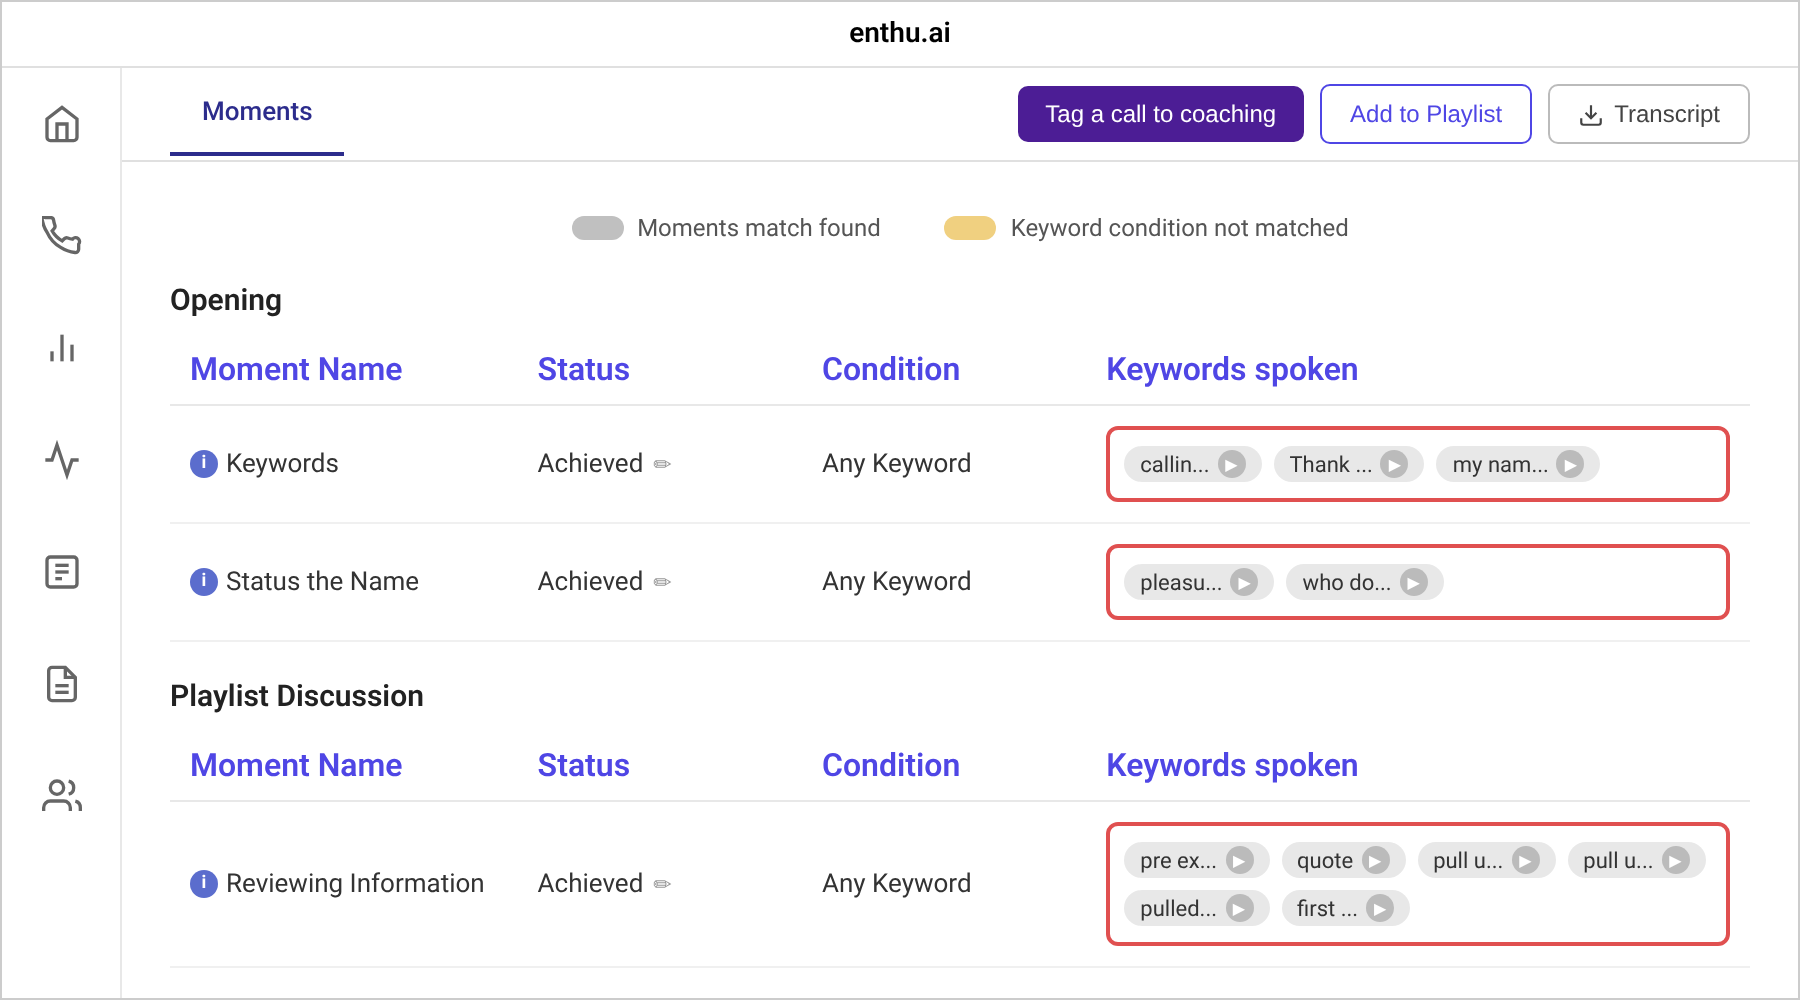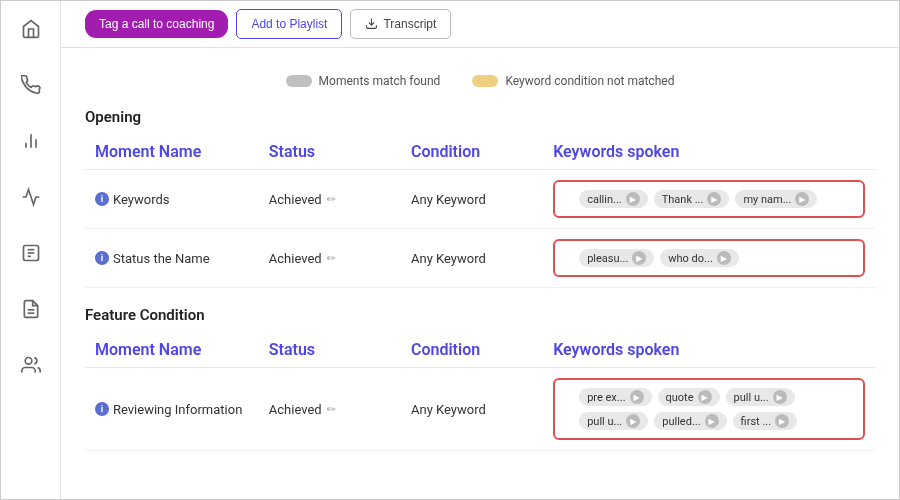--- a/index.html
+++ b/index.html
@@ -98,36 +98,35 @@
     }
     .btn {
       padding: 7px 14px;
       border-radius: 5px;
       border: none;
       cursor: pointer;
       font-size: 12px;
       font-weight: 500;
     }
     .btn-primary {
-      background: #a21caf;
+      background: #4c1d95;
       color: #fff;
-      border-radius: 11px;
     }
     .btn-outline {
       background: #fff;
       border: 1px solid #4f46e5;
       color: #4f46e5;
       text-align: center;
     }
     .btn-outline-gray {
       background: #fff;
       border: 1px solid #bbb;
       color: #444;
       display: flex;
-      align-items: flex-start;
+      align-items: flex-end;
       gap: 5px;
     }
 
     
     .legend {
       display: flex;
       gap: 32px;
       justify-content: center;
       padding: 10px 0 6px 0;
       font-size: 12px;
@@ -177,21 +176,21 @@
     }
     .col-moment { width: 22%; }
     .col-status { width: 18%; }
     .col-condition { width: 18%; }
     .col-keywords { width: 42%; }
 
     
     .keywords-box {
       border: 2px solid #e05050;
       border-radius: 6px;
-      padding: 8px 24px;
+      padding: 8px 7px;
       text-align: right;
     }
     .keywords-row {
       display: flex;
       flex-wrap: wrap;
       gap: 6px;
     }
     .keyword-chip {
       display: flex;
       align-items: center;
@@ -244,20 +243,21 @@
       color: #999;
       font-size: 11px;
       cursor: pointer;
     }
   </style>
 </head>
 <body>
 
 <div class="window">
 
+  <div class="title-bar">enthu.ai</div>
 
   <div class="main-layout">
 
     <div class="sidebar">
 
       <div class="sidebar-item">
         <svg viewBox="0 0 24 24" fill="none" stroke="currentColor" stroke-width="2">
           <path d="M3 9l9-7 9 7v11a2 2 0 01-2 2H5a2 2 0 01-2-2z"></path>
           <polyline points="9 22 9 12 15 12 15 22"></polyline>
         </svg>
@@ -307,20 +307,23 @@
           <circle cx="9" cy="7" r="4"></circle>
           <path d="M23 21v-2a4 4 0 00-3-3.87"></path>
           <path d="M16 3.13a4 4 0 010 7.75"></path>
         </svg>
       </div>
     </div>
 
     <div class="content">
 
       <div class="tabs-bar">
+        <div class="tabs-left">
+          <div class="tab active">Moments</div>
+        </div>
         <div class="tabs-actions">
           <button class="btn btn-primary">Tag a call to coaching</button>
           <button class="btn btn-outline">Add to Playlist</button>
           <button class="btn btn-outline-gray">
             <svg width="13" height="13" viewBox="0 0 24 24" fill="none" stroke="currentColor" stroke-width="2">
                 <path d="M21 15v4a2 2 0 01-2 2H5a2 2 0 01-2-2v-4"></path>
                 <polyline points="7 10 12 15 17 10"></polyline>
                 <line x1="12" y1="15" x2="12" y2="3"></line>
               </svg>
             <span>Transcript</span>
@@ -398,21 +401,21 @@
                         <div class="keyword-chip">who do...<div class="chip-play">▶</div></div>
                       </div>
                     </div>
                   </td>
                 </tr>
               </tbody>
           </table>
         </div>
 
         <div style="margin-top:18px;">
-          <div class="section-title">Feature Condition</div>
+          <div class="section-title">Playlist Discussion</div>
           <table class="moments-table">
             <thead>
               <tr>
                 <th class="col-moment">Moment Name</th>
                 <th class="col-status">Status</th>
                 <th class="col-condition">Condition</th>
                 <th class="col-keywords">Keywords spoken</th>
               </tr>
             </thead>
             <tbody id="feature-tbody">

